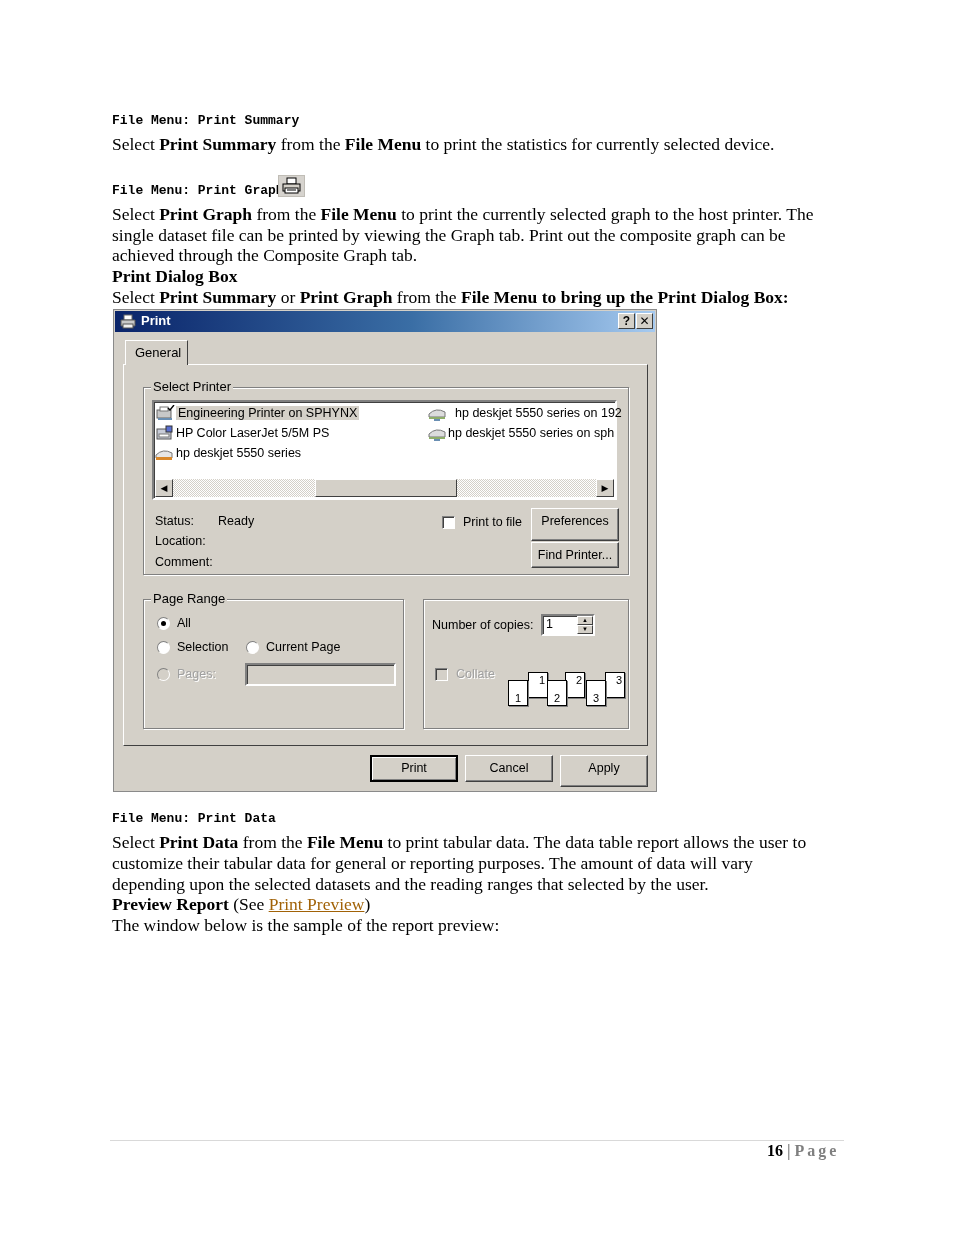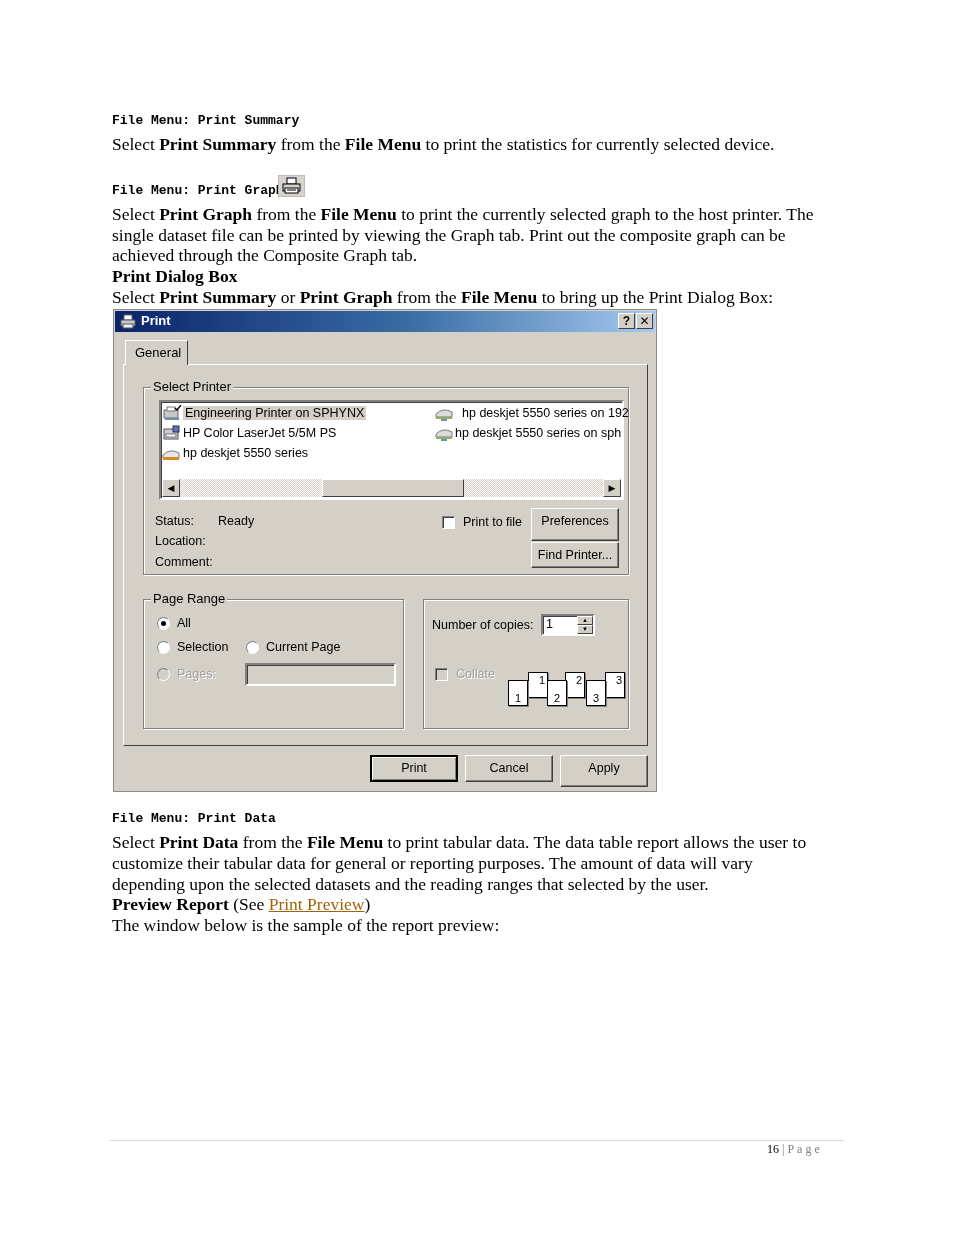--- a/index.html
+++ b/index.html
@@ -96,21 +96,21 @@
     position: absolute; width: 16px; height: 9px; background: #d4d0c8;
     border: 1px solid; border-color: #fff #404040 #404040 #fff; font-size: 6px; line-height: 7px; text-align: center;
   }
   .page {
     position: absolute; width: 20px; height: 26px; background: #fff; border: 1px solid #000;
     box-shadow: 1px 1px 0 #808080; font-size: 11px; text-align: right; padding: 1px 2px;
   }
   .page.front { text-align: center; padding-top: 11px; }
 
   .footer-rule { position: absolute; left: 110px; top: 1140px; width: 734px; height: 1px; background: #d9d9d9; }
-  .footer { position: absolute; left: 767px; top: 1142px; font-family: "Liberation Serif", serif; font-size: 12px; }
+  .footer { position: absolute; left: 767px; top: 1142px; font-family: "Liberation Serif", serif; font-size: 16px; font-weight: bold; }
   .footer .pg { color: #7f7f7f; letter-spacing: 3px; }
 </style>
 </head>
 <body>
 
 <div class="abs h-small" style="left:112px; top:113px;">File Menu: Print Summary</div>
 <div class="abs p" style="left:112px; top:134px;"><span style="white-space: pre;">Select </span><b style="white-space: pre;">Print Summary</b><span style="white-space: pre;"> from the </span><b style="white-space: pre;">File Menu</b><span style="white-space: pre;"> to print the statistics for currently selected device.</span></div>
 
 <div class="abs h-small" style="left:112px; top:183px;">File Menu: Print Graph</div>
 <div class="tb-icon">
@@ -119,21 +119,21 @@
     <rect x="4" y="8" width="17" height="7" fill="#d4d0c8" stroke="#000" stroke-width="1"></rect>
     <rect x="6" y="12" width="13" height="5" fill="#fff" stroke="#000" stroke-width="1"></rect>
     <line x1="8" y1="14" x2="17" y2="14" stroke="#000"></line>
   </svg>
 </div>
 <div class="abs p" style="left:112px; top:204px;"><span style="white-space: pre;">Select </span><b style="white-space: pre;">Print Graph</b><span style="white-space: pre;"> from the </span><b style="white-space: pre;">File Menu</b><span style="white-space: pre;"> to print the currently selected graph to the host printer. The</span></div>
 <div class="abs p" style="left:112px; top:225px;">single dataset file can be printed by viewing the Graph tab. Print out the composite graph can be</div>
 <div class="abs p" style="left:112px; top:245px;">achieved through the Composite Graph tab.</div>
 
 <div class="abs p" style="left:112px; top:266px; font-weight:bold;">Print Dialog Box</div>
-<div class="abs p" style="left:112px; top:287px;"><span style="white-space: pre;">Select </span><b style="white-space: pre;">Print Summary</b><span style="white-space: pre;"> or </span><b style="white-space: pre;">Print Graph</b><span style="white-space: pre;"> from the </span><b style="white-space: pre;">File Menu</b><span style="white-space: pre;"> to bring up the Print Dialog Box:</span></div>
+<div class="abs p" style="left:112px; top:287px;"><span style="white-space: pre;">Select </span><b style="white-space: pre;">Print Summary</b><span style="white-space: pre;"> or </span><b style="white-space: pre;">Print Graph</b><span style="white-space: pre;"> from the </span><b style="white-space: pre;">File Menu</b><span style="white-space: pre; font-weight: bold;"> to bring up the Print Dialog Box:</span></div>
 
 <div class="dlg">
   <div class="titlebar">
     <span class="title-icon">
       <svg width="16" height="15" viewBox="0 0 16 15">
         <rect x="4" y="1" width="8" height="5" fill="#fff" stroke="#666"></rect>
         <path d="M1 6 L15 6 L15 12 L1 12 Z" fill="#c8c8c8" stroke="#555"></path>
         <rect x="3" y="10" width="10" height="4" fill="#f0f0f0" stroke="#555"></rect>
       </svg>
     </span>
@@ -141,21 +141,21 @@
     <span class="cap-btn" style="right:20px;">?</span>
     <span class="cap-btn" style="right:2px;">✕</span>
   </div>
 
   <div class="tab">General</div>
   <div class="tabpanel">
 
     <div class="group" style="left:19px; top:22px; width:486px; height:188px;">
       <span class="legend">Select Printer</span>
 
-      <div class="listbox" style="left:15px; top:12px; width:465px; height:100px;">
+      <div class="listbox" style="left:8px; top:12px; width:465px; height:100px;">
         <div class="li sel" style="left:1px; top:2px;">
           <span class="ico">
             <svg width="20" height="16" viewBox="0 0 20 16">
                 <rect x="2" y="5" width="14" height="8" fill="#c8c8c8" stroke="#666"></rect>
                 <rect x="5" y="2" width="8" height="4" fill="#fff" stroke="#777"></rect>
                 <rect x="3" y="13" width="14" height="2" fill="#6a8fb3"></rect>
                 <path d="M13 3 L15 5 L19 0" stroke="#000" stroke-width="1.4" fill="none"></path>
               </svg>
           </span>
           <span class="txt">Engineering Printer on SPHYNX</span>

